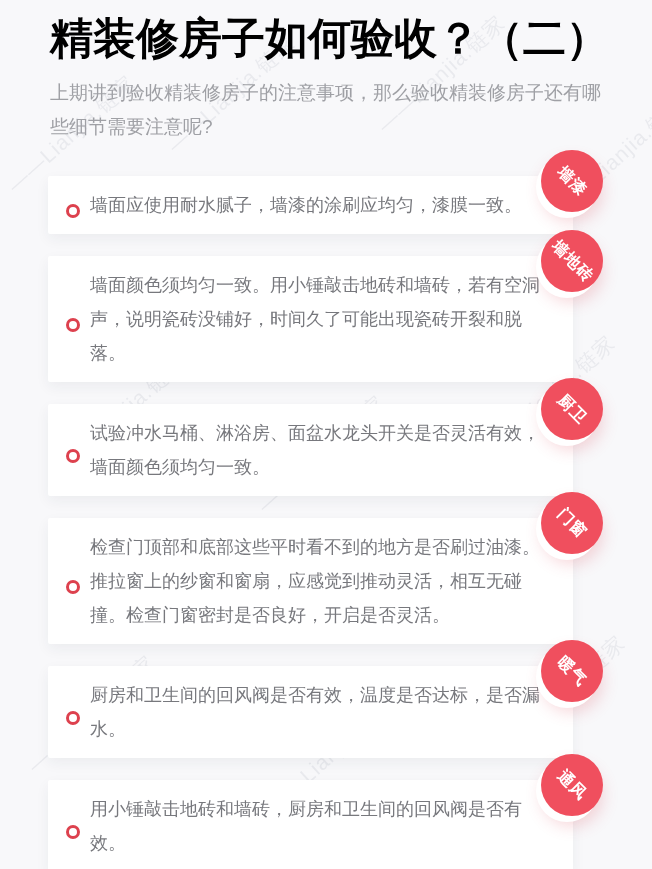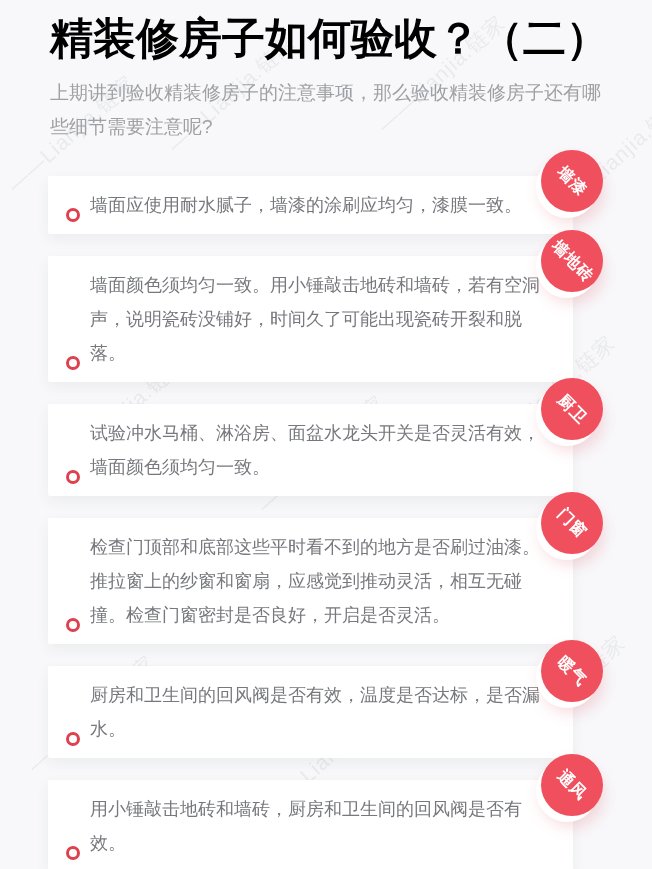--- a/index.html
+++ b/index.html
@@ -41,21 +41,21 @@
     width:525px;
   }
   .card{
     position:relative;
     background:#ffffff;
     border-radius:2px;
     box-shadow:0 5px 14px rgba(40,45,60,0.06);
     padding:12px 18px 12px 16px;
     margin-bottom:22px;
   }
-  .card-body{display:flex;align-items:flex-end;}
+  .card-body{display:flex;align-items:center;}
   .bullet{
     flex:0 0 auto;
     width:8px;height:8px;
     border:3px solid #dd414e;
     border-radius:50%;
     background:#fff;
     margin:11px 10px 0 2px;
   }
   .card-text{
     font-size:18px;

